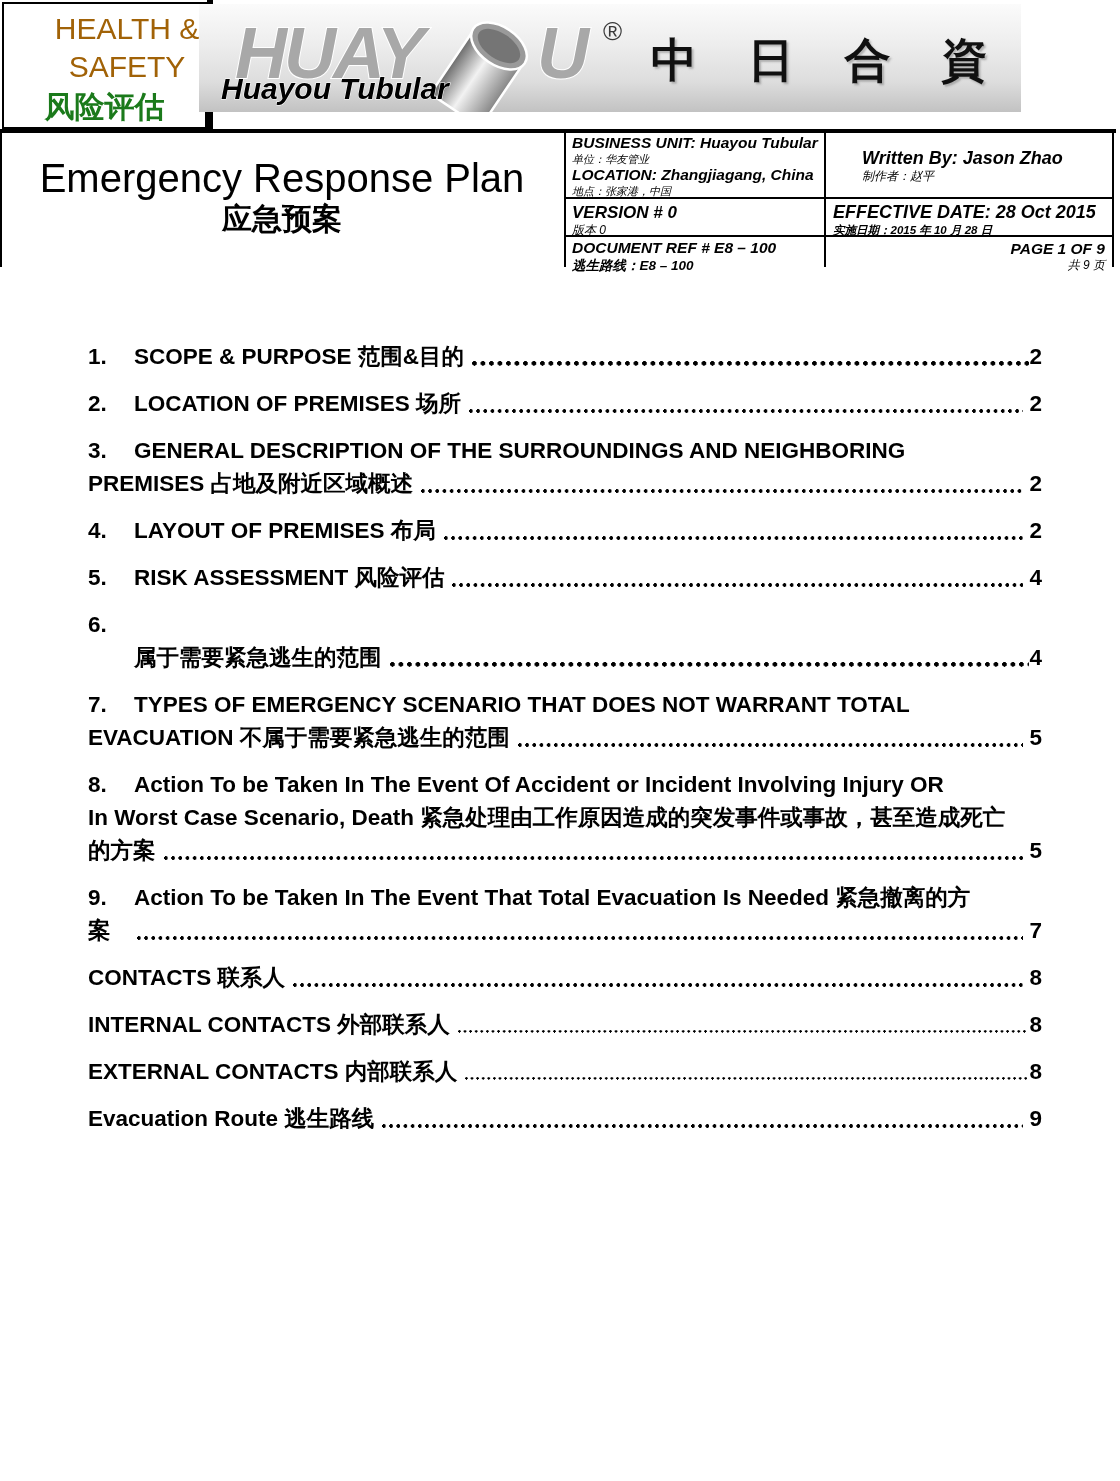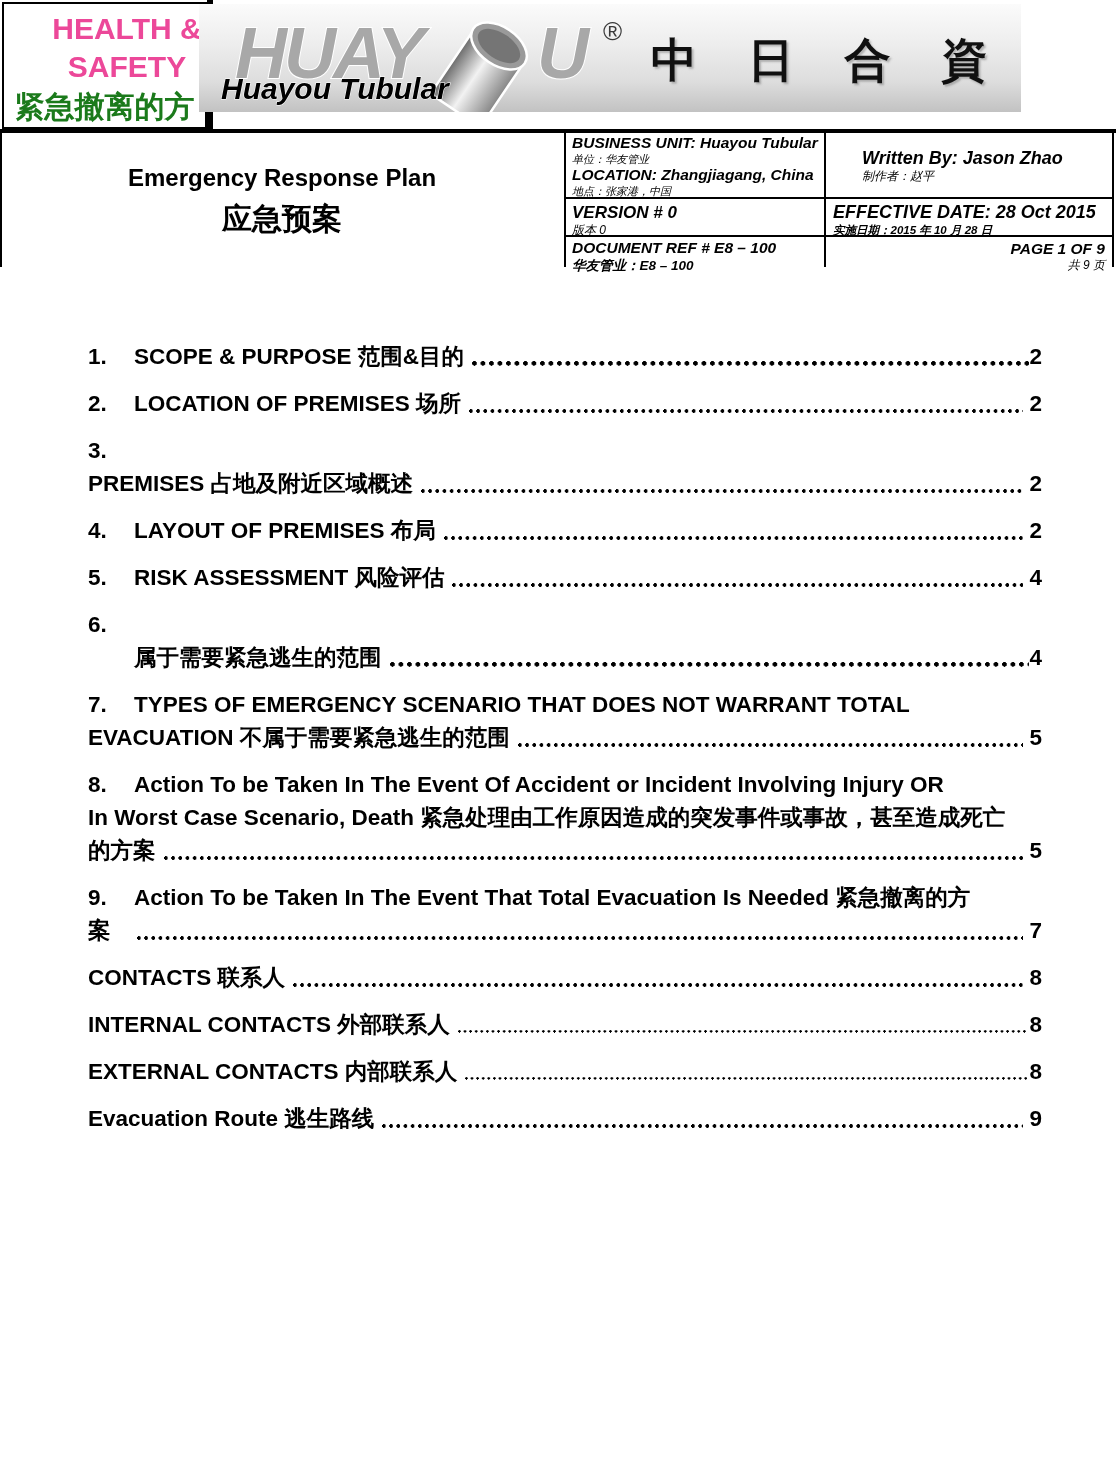--- a/index.html
+++ b/index.html
@@ -2,41 +2,41 @@
 <html><head>
 <meta charset="utf-8">
 <style>
   html,body{margin:0;padding:0;background:#fff;}
   body{font-family:"Liberation Sans","DejaVu Sans",sans-serif;}
   .page{position:relative;width:1120px;height:1481px;background:#ffffff;overflow:hidden;color:#000;}
 
   
   .hs-cell{position:absolute;left:2px;top:2px;width:205px;height:127px;border:2px solid #000;
            box-sizing:border-box;text-align:center;padding-top:6px;}
-  .hs-en{font-size:30px;line-height:38px;font-weight:bold;color:#ec4899;margin-left:45px;}
+  .hs-en{font-size:30px;line-height:38px;font-weight:normal;color:#a16207;margin-left:45px;}
   .hs-zh{font-size:30px;line-height:41px;font-weight:bold;color:#1b7a1b;}
 
   .v-bar{position:absolute;left:207px;top:0;width:6px;height:129px;background:#000;}
 
   
   .logo-banner{position:absolute;left:199px;top:4px;width:822px;height:108px;
                background:linear-gradient(180deg,#fbfbfb 0%,#ededed 38%,#dddddd 72%,#c2c2c2 100%);}
   .logo-banner svg{position:absolute;left:0;top:0;}
   .jv{position:absolute;left:452px;top:30px;font-size:46px;line-height:52px;font-weight:bold;color:#101010;
       word-spacing:38px;white-space:nowrap;text-shadow:2px 2px 2px rgba(110,110,110,0.45);}
 
   .top-rule{position:absolute;left:0;top:129px;width:1116px;height:4px;background:#000;}
 
   
   .header-table{position:absolute;left:0;top:133px;width:1116px;height:139px;}
   .ht-vline{position:absolute;top:0;width:2px;height:134px;background:#000;}
   .ht-hline{position:absolute;left:564px;width:550px;height:2px;background:#000;}
   .title-cell{position:absolute;left:2px;top:0;width:560px;height:139px;display:flex;flex-direction:column;
               align-items:center;justify-content:center;text-align:center;margin-top:-4px;}
-  .doc-title{font-size:24px;line-height:40px;font-weight:bold;}
+  .doc-title{font-size:40px;line-height:40px;font-weight:normal;}
   .doc-title-zh{font-size:30px;line-height:42px;font-weight:bold;}
   .info-cell{position:absolute;font-style:italic;}
   .b16{font-size:15.5px;line-height:18px;font-weight:bold;}
   .b17{font-size:17px;line-height:21px;font-weight:bold;}
   .b18{font-size:18px;line-height:22px;font-weight:bold;}
   .i11{font-size:11px;line-height:14px;}
   .i12{font-size:12px;line-height:15px;}
   .ib12{font-size:11.5px;line-height:15px;font-weight:bold;}
   .ib13{font-size:13.5px;line-height:17px;font-weight:bold;}
   .cell-r1c1{left:572px;top:1px;width:246px;}
@@ -67,21 +67,21 @@
   .gap .leader{margin-left:26px;}
 </style>
 </head>
 <body>
 
 <div class="page">
 
   <div class="hs-cell">
     <div class="hs-en">HEALTH &amp;</div>
     <div class="hs-en">SAFETY</div>
-    <div class="hs-zh">紧急撤离的方</div>
+    <div class="hs-zh">风险评估</div>
   </div>
 
   <div class="v-bar"></div>
 
   <div class="logo-banner">
     <svg width="822" height="108" viewBox="0 0 822 108">
       <defs>
         <linearGradient id="tubeGrad" x1="0" y1="0" x2="1" y2="0">
           <stop offset="0" stop-color="#6b6b6b"></stop>
           <stop offset="0.45" stop-color="#f2f2f2"></stop>
@@ -133,21 +133,21 @@
       <div class="i12">版本 0</div>
     </div>
 
     <div class="info-cell cell-r2c2">
       <div class="b18">EFFECTIVE DATE: 28 Oct 2015</div>
       <div class="ib12">实施日期：2015 年 10 月 28 日</div>
     </div>
 
     <div class="info-cell cell-r3c1">
       <div class="b16">DOCUMENT REF # E8 – 100</div>
-      <div class="ib13">华友管业：E8 – 100</div>
+      <div class="ib13">逃生路线：E8 – 100</div>
     </div>
 
     <div class="info-cell cell-r3c2">
       <div class="b16">PAGE 1 OF 9</div>
       <div class="i12">共 9 页</div>
     </div>
   </div>
 
   <div class="toc" id="toc">
       <div class="toc-entry ellipsis">
@@ -162,20 +162,21 @@
         <div class="toc-line">
           <span class="toc-num">2.</span>
           <span class="toc-text">LOCATION OF PREMISES 场所</span>
           <span class="leader"></span>
           <span class="toc-page">2</span>
         </div>
       </div>
       <div class="toc-entry">
         <div class="toc-line">
           <span class="toc-num">3.</span>
+          <span class="toc-text">GENERAL DESCRIPTION OF THE SURROUNDINGS AND NEIGHBORING</span>
         </div>
         <div class="toc-line">
           <span class="toc-text">PREMISES 占地及附近区域概述</span>
           <span class="leader"></span>
           <span class="toc-page">2</span>
         </div>
       </div>
       <div class="toc-entry">
         <div class="toc-line">
           <span class="toc-num">4.</span>

